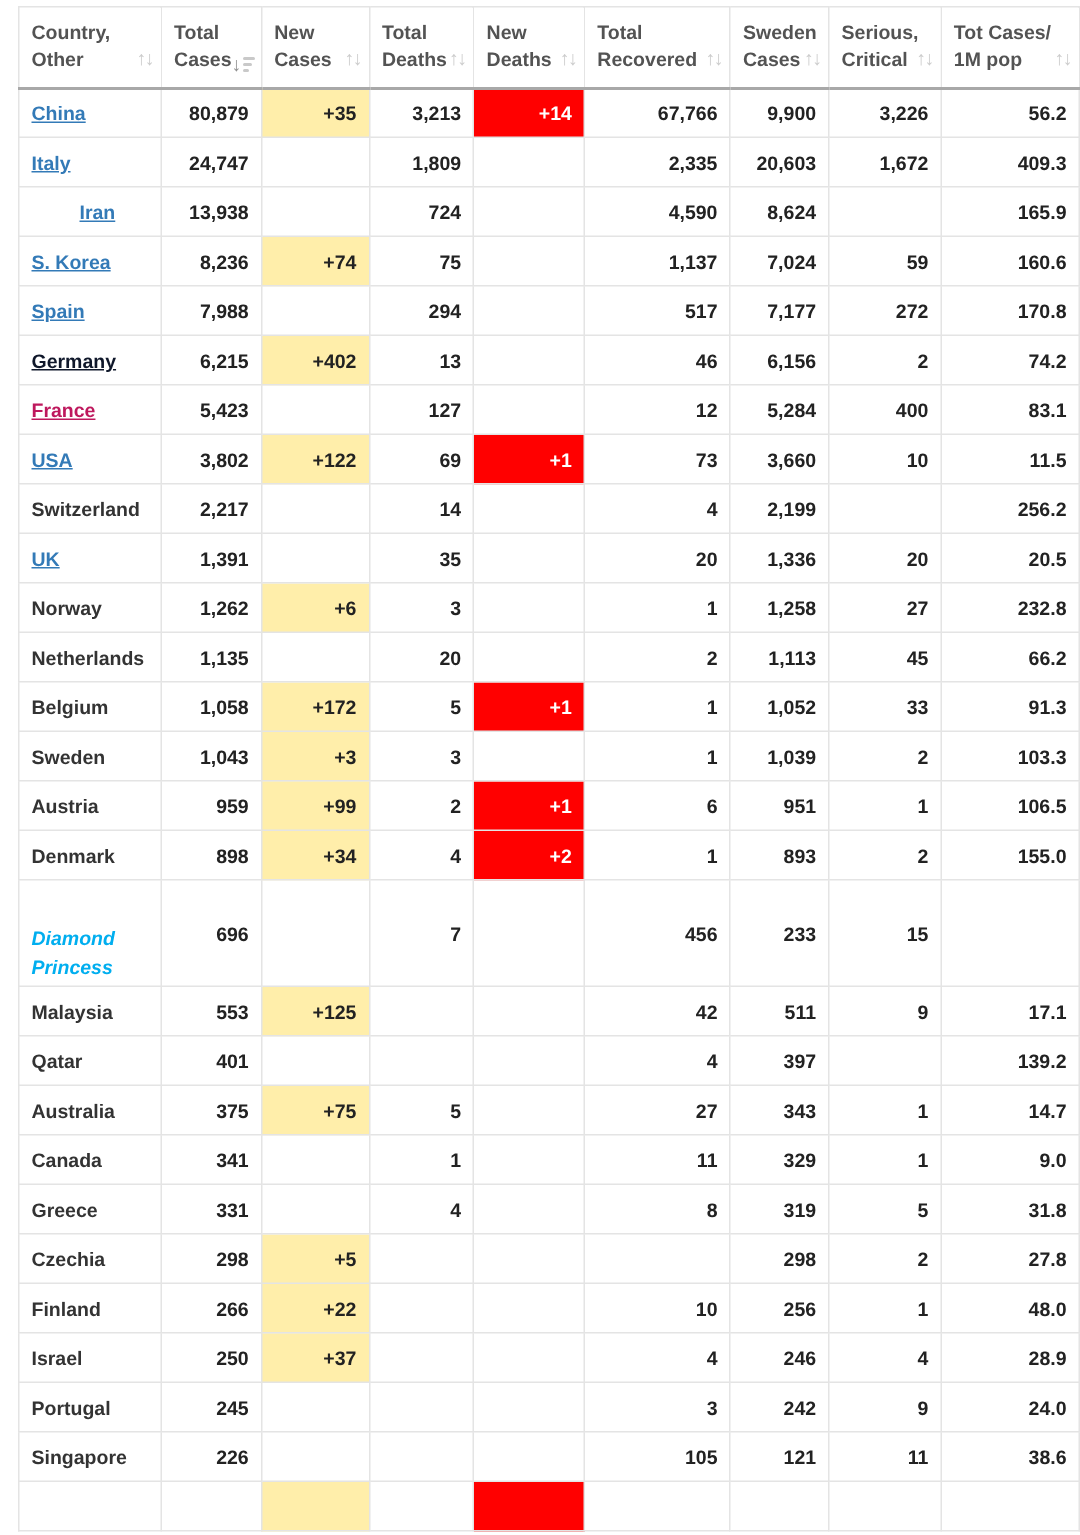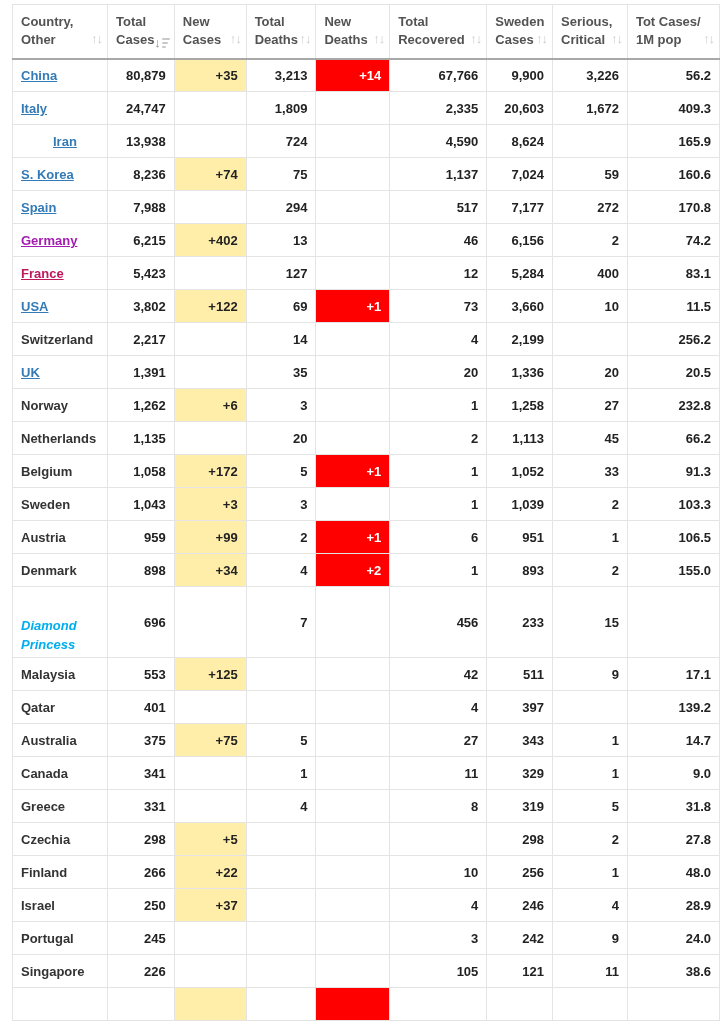--- a/index.html
+++ b/index.html
@@ -227,21 +227,21 @@
     <td></td>
     <td>294</td>
     <td></td>
     <td>517</td>
     <td>7,177</td>
     <td>272</td>
     <td>170.8</td>
   </tr>
 
   <tr>
-    <td class="c-country"><a class="country-link" href="#" style="color: #a21caf;">Germany</a></td>
+    <td class="c-country"><a class="country-link" href="#" style="color: #0f172a;">Germany</a></td>
     <td>6,215</td>
     <td class="hl-yellow">+402</td>
     <td>13</td>
     <td></td>
     <td>46</td>
     <td>6,156</td>
     <td>2</td>
     <td>74.2</td>
   </tr>
 

